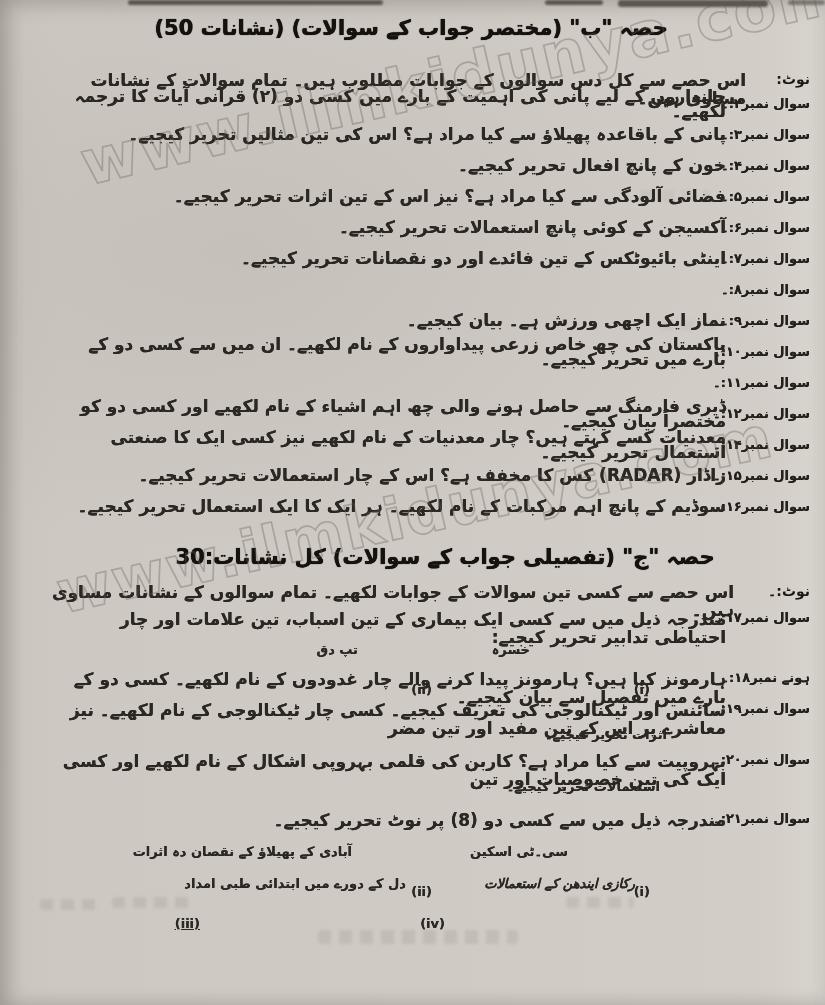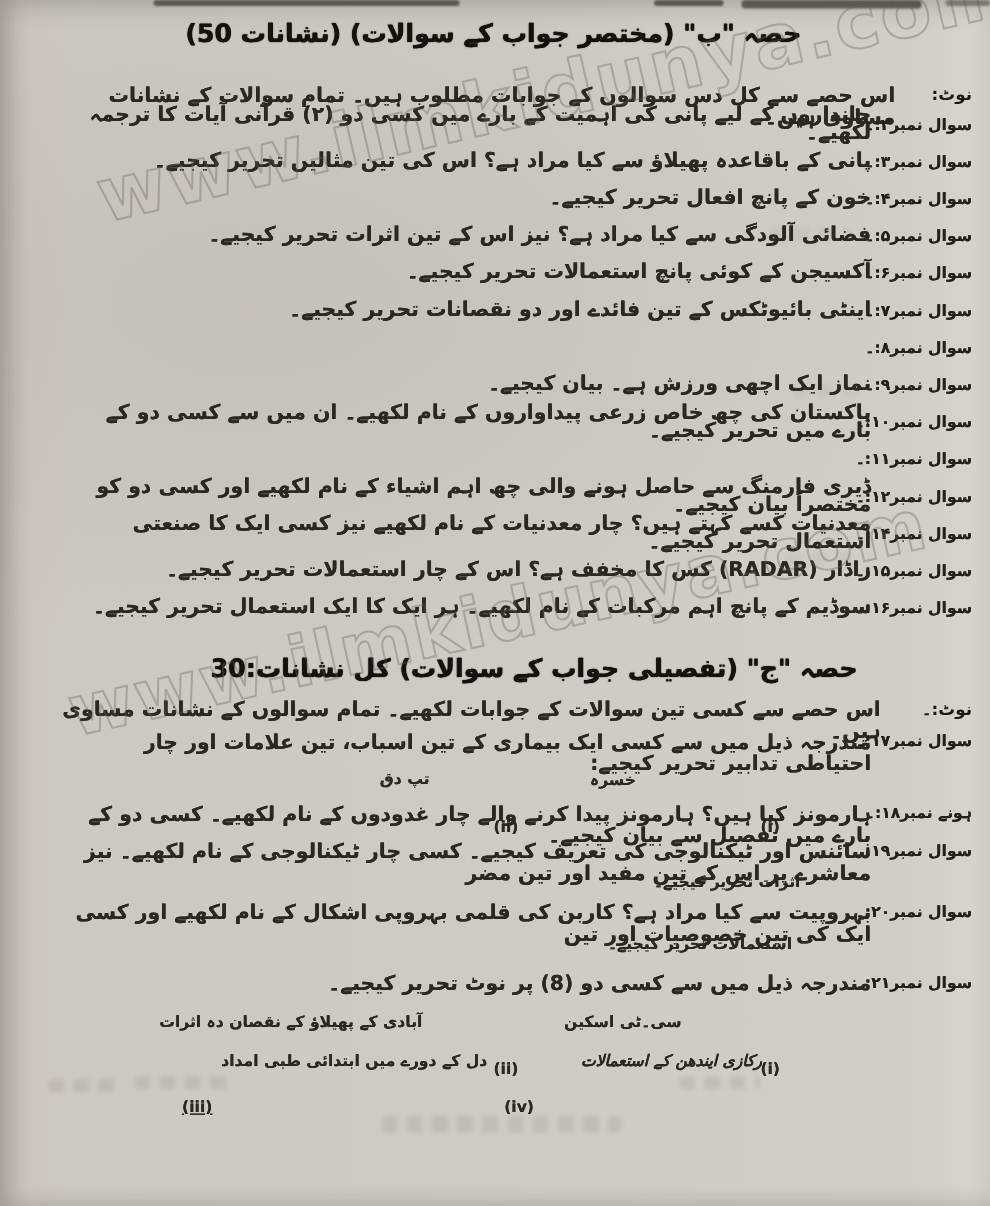--- a/index.html
+++ b/index.html
@@ -174,21 +174,21 @@
   <div class="optrow" style="top:844px;left:0;right:0;">
     <span class="opt lat" style="right:175px;">(i)</span>
     <span class="opt" style="right:257px;">سی۔ٹی اسکین</span>
     <span class="opt lat" style="right:393px;">(ii)</span>
     <span class="opt" style="right:473px;">آبادی کے پھیلاؤ کے نقصان دہ اثرات</span>
   </div>
   <div class="optrow" style="top:876px;left:0;right:0;">
     <span class="opt" style="right:190px;font-style:italic;">رکازی ایندھن کے استعمالات</span>
     <span class="opt lat" style="right:380px;">(iv)</span>
     <span class="opt" style="right:419px;">دل کے دورے میں ابتدائی طبی امداد</span>
-    <span class="opt lat" style="right:648px;text-decoration:underline;">(iii)</span>
+    <span class="opt lat" style="right:625px;text-decoration:underline;">(iii)</span>
   </div>
 
   <div class="ghost" style="left:40px;top:899px;width:62px;"></div>
   <div class="ghost" style="left:112px;top:897px;width:78px;"></div>
   <div class="ghost" style="left:318px;top:930px;width:200px;height:14px;"></div>
   <div class="ghost" style="left:566px;top:897px;width:68px;"></div>
   <div class="ghost" style="left:640px;top:190px;width:70px;opacity:.14;"></div>
   <div class="ghost" style="left:660px;top:320px;width:60px;opacity:.13;"></div>
   <div class="ghost" style="left:655px;top:460px;width:64px;opacity:.13;"></div>
 

